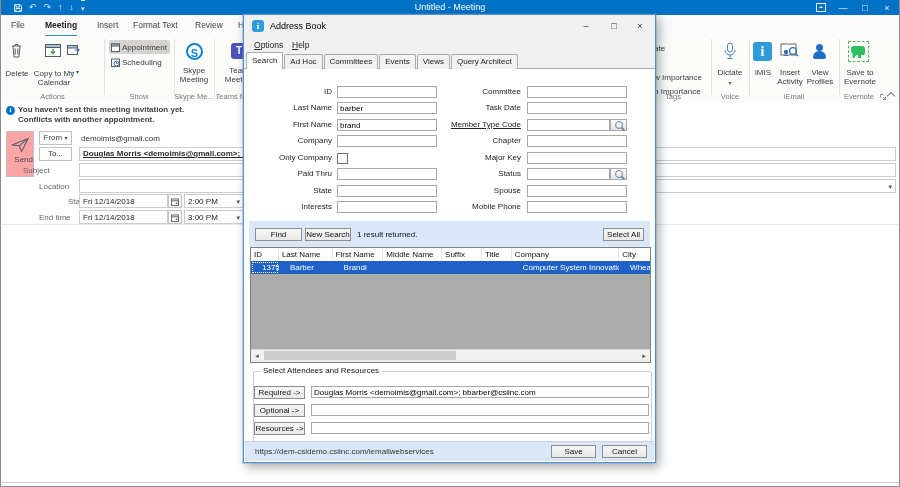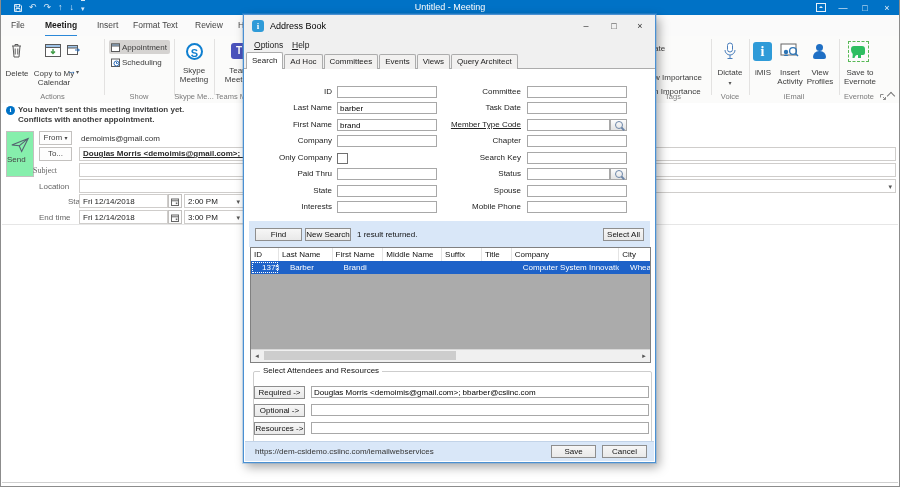--- a/index.html
+++ b/index.html
@@ -44,22 +44,22 @@
     text-align:center;line-height:9px;font-family:"Liberation Serif",serif;}
   .infoicon::before{content:"i";}
   
   .infobar{position:absolute;left:0;top:103px;right:0;height:24px;background:#FFFFFF;font-size:8px;font-weight:600;color:#404040;}
   .flabel{position:absolute;font-size:8px;color:#666;}
   .fbtn{position:absolute;background:#FDFDFD;border:1px solid #C3C1BF;font-size:8px;color:#444;
     text-align:center;box-sizing:border-box;line-height:12px;}
   .ffield{position:absolute;background:#fff;border:1px solid #CFCDCB;box-sizing:border-box;font-size:8px;line-height:12px;color:#222;}
   .recip{text-decoration:underline;font-weight:600;color:#2b2b2b;padding-left:3px;white-space:nowrap;}
   .carr{position:absolute;right:3px;top:0;font-size:7px;color:#555;line-height:12px;}
-  .sendbox{position:absolute;left:5px;top:131px;width:28px;height:46px;background:#86efac;border:1px solid #C3C1BF;
-    box-sizing:border-box;text-align:left;font-size:8px;color:#444;}
+  .sendbox{position:absolute;left:5px;top:131px;width:28px;height:46px;background:#fca5a5;border:1px solid #C3C1BF;
+    box-sizing:border-box;text-align:right;font-size:8px;color:#444;}
   .bodyarea{position:absolute;left:1px;right:1px;top:224px;height:257px;background:#fff;border-top:1px solid #E6E6E6;border-bottom:1px solid #CFCFCF;}
   
   #dialog{position:absolute;left:242px;top:14px;width:413px;height:449px;background:#F0F0F0;
     border:1px solid #4A90D2;box-sizing:border-box;box-shadow:0 0 0 1px rgba(93,156,215,.3),3px 4px 10px rgba(0,0,0,.35);
     font-size:8px;color:#000;}
   .dtitle{position:absolute;left:0;top:0;right:0;height:22px;background:#F0F0F0;}
   .dctrl{position:absolute;top:0;height:22px;width:26px;text-align:center;line-height:22px;font-size:9px;color:#333;}
   .dmenu{position:absolute;left:0;top:22px;right:0;height:15px;background:#F0F0F0;}
   .mitem{position:absolute;top:1px;font-size:8.5px;color:#222;padding:2px 4px;display:inline-block;}
   .mitem::first-letter{text-decoration:underline;}
@@ -272,21 +272,21 @@
   <div class="fbtn" style="left:38px;top:131px;width:33px;height:14px;">
     <span>From</span> <span style="font-size:6px;">▾</span>
   </div>
   <div class="abs" style="left:80px;top:134px;font-size:8px;color:#333;">demoimis@gmail.com</div>
 
   <div class="fbtn" style="left:38px;top:147px;width:33px;height:14px;">To...</div>
   <div class="ffield" style="left:78px;top:147px;width:817px;height:14px;overflow:hidden;">
     <span class="recip">Douglas Morris &lt;demoimis@gmail.com&gt;; bbarber@csiinc.com</span>
   </div>
 
-  <div class="flabel" style="left:32px;top:166px;font-family:Liberation Serif, serif;">Subject</div>
+  <div class="flabel" style="left:22px;top:166px;">Subject</div>
   <div class="ffield" style="left:78px;top:163px;width:817px;height:14px;"></div>
 
   <div class="flabel" style="left:38px;top:182px;">Location</div>
   <div class="ffield" style="left:78px;top:179px;width:817px;height:14px;">
     <span class="carr" style="line-height:14px;">▾</span>
   </div>
 
   <div class="flabel" style="left:38px;top:197px;padding-left:29px;">Start time</div>
   <div class="ffield" style="left:78px;top:194px;width:89px;height:14px;padding-left:3px;line-height:13px;">Fri 12/14/2018</div>
   <div class="fbtn" style="left:167px;top:194px;width:14px;height:14px;">
@@ -361,21 +361,21 @@
     <input class="cinp" style="left: 283px; top: 71px; width: 100px;" value="">
     <div class="clabel" style="left:197px;top:87px;width:80px;">Task Date</div>
     <input class="cinp" style="left: 283px; top: 87px; width: 100px;" value="">
     <div class="clabel" style="left:197px;top:104px;width:80px;text-decoration:underline;">Member Type Code</div>
     <input class="cinp" style="left: 283px; top: 104px; width: 83px;" value="">
     <span class="lookup" style="left:366px;top:104px;">
         <span class="mag"></span>
       </span>
     <div class="clabel" style="left:197px;top:120px;width:80px;">Chapter</div>
     <input class="cinp" style="left: 283px; top: 120px; width: 100px;" value="">
-    <div class="clabel" style="left:197px;top:137px;width:80px;">Search Key</div>
+    <div class="clabel" style="left:197px;top:137px;width:80px;">Major Key</div>
     <input class="cinp" style="left: 283px; top: 137px; width: 100px;" value="">
     <div class="clabel" style="left:197px;top:153px;width:80px;">Status</div>
     <input class="cinp" style="left: 283px; top: 153px; width: 83px;" value="">
     <span class="lookup" style="left:366px;top:153px;">
         <span class="mag"></span>
       </span>
     <div class="clabel" style="left:197px;top:170px;width:80px;">Spouse</div>
     <input class="cinp" style="left: 283px; top: 170px; width: 100px;" value="">
     <div class="clabel" style="left:197px;top:186px;width:80px;">Mobile Phone</div>
     <input class="cinp" style="left: 283px; top: 186px; width: 100px;" value="">

